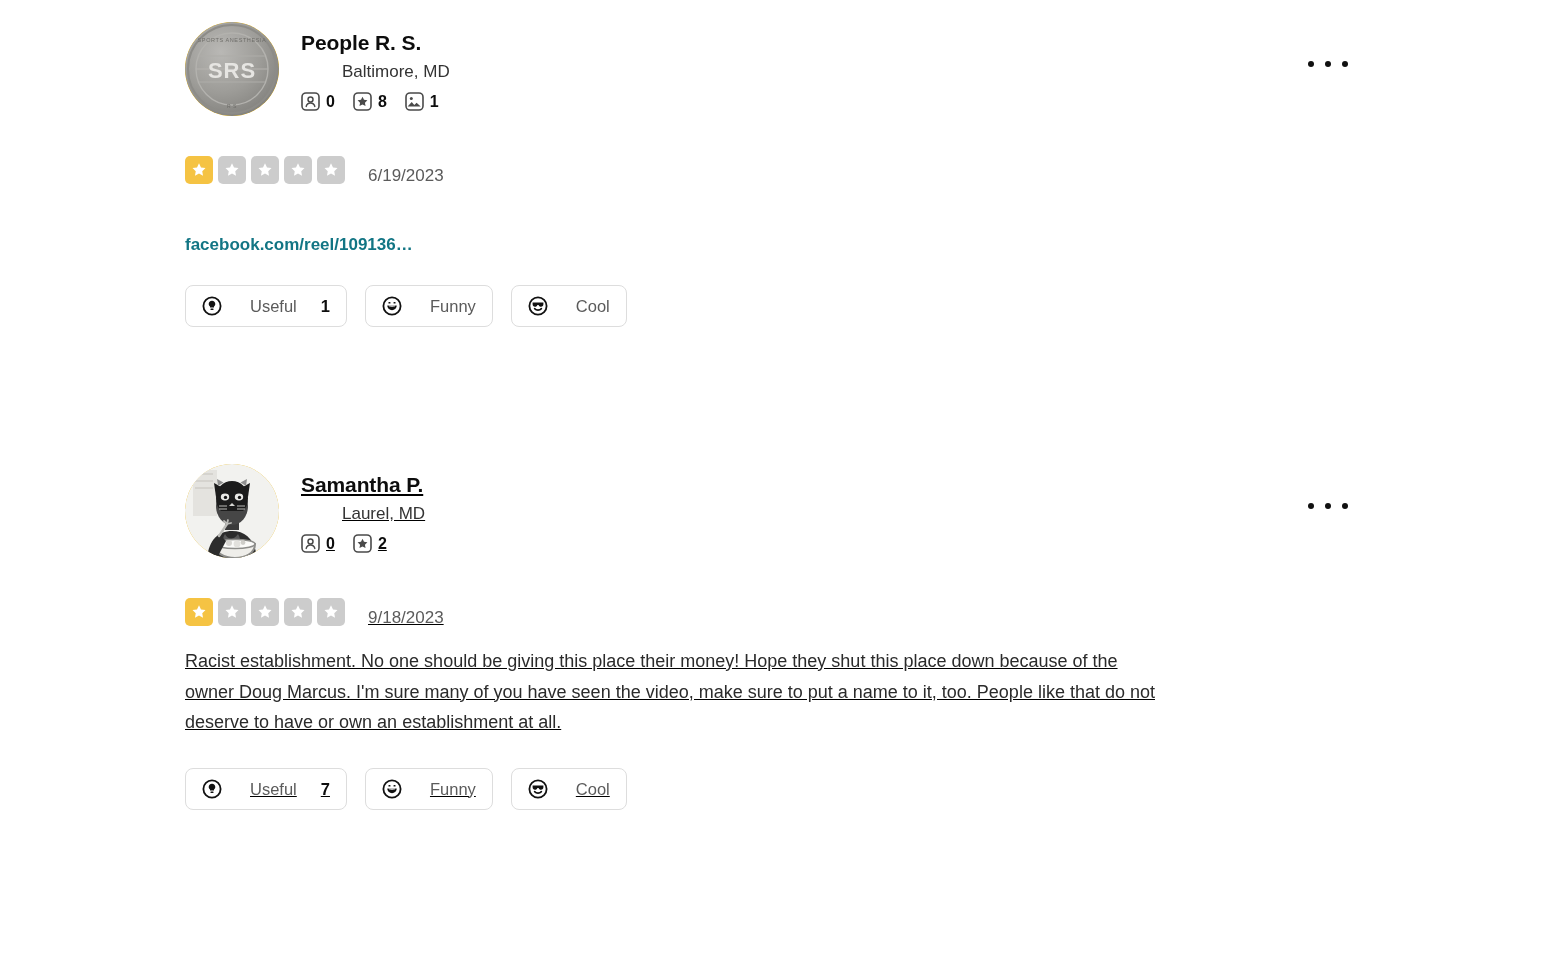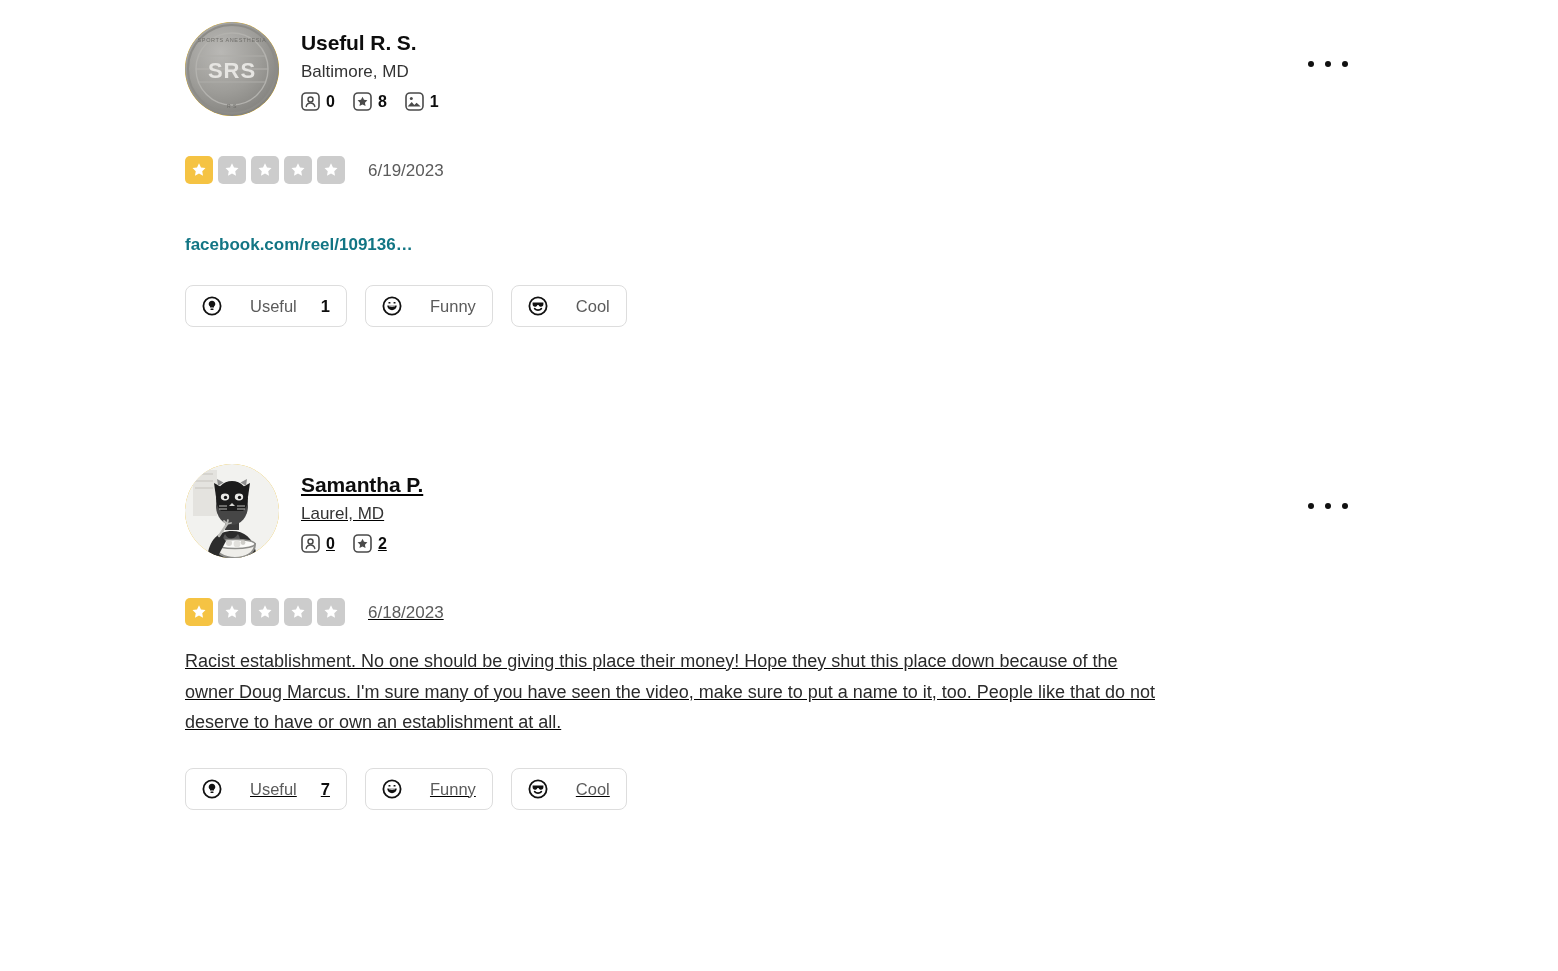--- a/index.html
+++ b/index.html
@@ -53,20 +53,21 @@
     font-weight: bold;
     color: #0d0d0d;
     letter-spacing: -0.1px;
     line-height: 26px;
   }
   .user-loc {
     font-size: 17px;
     color: #333333;
     line-height: 28px;
     margin-top: 2px;
+    margin-left: 41px;
   }
 
   
   .user-stats {
     display: flex;
     align-items: center;
     margin-top: 6px;
   }
   .stat {
     display: flex;
@@ -99,21 +100,21 @@
     display: block;
     width: 6px;
     height: 6px;
     border-radius: 50%;
     background: #111111;
   }
 
   
   .rating-row {
     display: flex;
-    align-items: center;
+    align-items: flex-end;
     margin-top: 40px;
   }
   .stars { display: flex; }
   .star {
     width: 28px;
     height: 28px;
     border-radius: 5px;
     background: #cccccc;
     margin-right: 5px;
     display: flex;
@@ -205,21 +206,21 @@
           <path d="M11 47 h72" stroke="#b5b4b0" stroke-width="1.2"></path>
           <path d="M14 34 h66" stroke="#aeada9" stroke-width="1"></path>
           <path d="M14 60 h66" stroke="#aeada9" stroke-width="1"></path>
           <text x="47" y="56" font-family="Liberation Sans, sans-serif" font-size="22" font-weight="bold" fill="#e6e5e2" text-anchor="middle" letter-spacing="1">SRS</text>
           <text x="47" y="20" font-family="Liberation Sans, sans-serif" font-size="5.5" fill="#6e6d69" text-anchor="middle" letter-spacing="0.6">SPORTS ANESTHESIA</text>
           <text x="47" y="86" font-family="Liberation Sans, sans-serif" font-size="5" fill="#6e6d69" text-anchor="middle" letter-spacing="0.6">R S</text>
         </svg>
       </div>
 
       <div class="head-text">
-        <div class="user-name">Useful R. S.</div>
+        <div class="user-name">People R. S.</div>
         <div class="user-loc">Baltimore, MD</div>
 
         <div class="user-stats">
           <div class="stat">
             <span>
               <svg width="19" height="19" viewBox="0 0 19 19" xmlns="http://www.w3.org/2000/svg">
                 <rect x="1" y="1" width="17" height="17" rx="4" fill="none" stroke="#4a4a4a" stroke-width="1.6"></rect>
                 <circle cx="9.5" cy="7.4" r="2.5" fill="none" stroke="#4a4a4a" stroke-width="1.5"></circle>
                 <path d="M5.2 14.4c0.6-2.2 2.3-3.3 4.3-3.3s3.7 1.1 4.3 3.3" fill="none" stroke="#4a4a4a" stroke-width="1.5" stroke-linecap="round"></path>
               </svg>
@@ -429,21 +430,21 @@
           <svg width="16" height="16" viewBox="0 0 16 16">
               <path d="M8 1.3l2 4.1 4.5 0.65-3.25 3.17 0.77 4.48L8 11.6l-4.02 2.1 0.77-4.48L1.5 6.05 6 5.4z" fill="#ffffff"></path>
             </svg>
         </span>
         <span class="star">
           <svg width="16" height="16" viewBox="0 0 16 16">
               <path d="M8 1.3l2 4.1 4.5 0.65-3.25 3.17 0.77 4.48L8 11.6l-4.02 2.1 0.77-4.48L1.5 6.05 6 5.4z" fill="#ffffff"></path>
             </svg>
         </span>
       </div>
-      <div class="review-date">6/18/2023</div>
+      <div class="review-date">9/18/2023</div>
     </div>
 
     <div class="review-body">
       <p>Racist establishment. No one should be giving this place their money! Hope they shut this place down because of the owner Doug Marcus. I'm sure many of you have seen the video, make sure to put a name to it, too. People like that do not deserve to have or own an establishment at all.</p>
     </div>
 
     <div class="actions">
       <button class="action-btn">
         <span>
           <svg width="20" height="20" viewBox="0 0 20 20" xmlns="http://www.w3.org/2000/svg">

